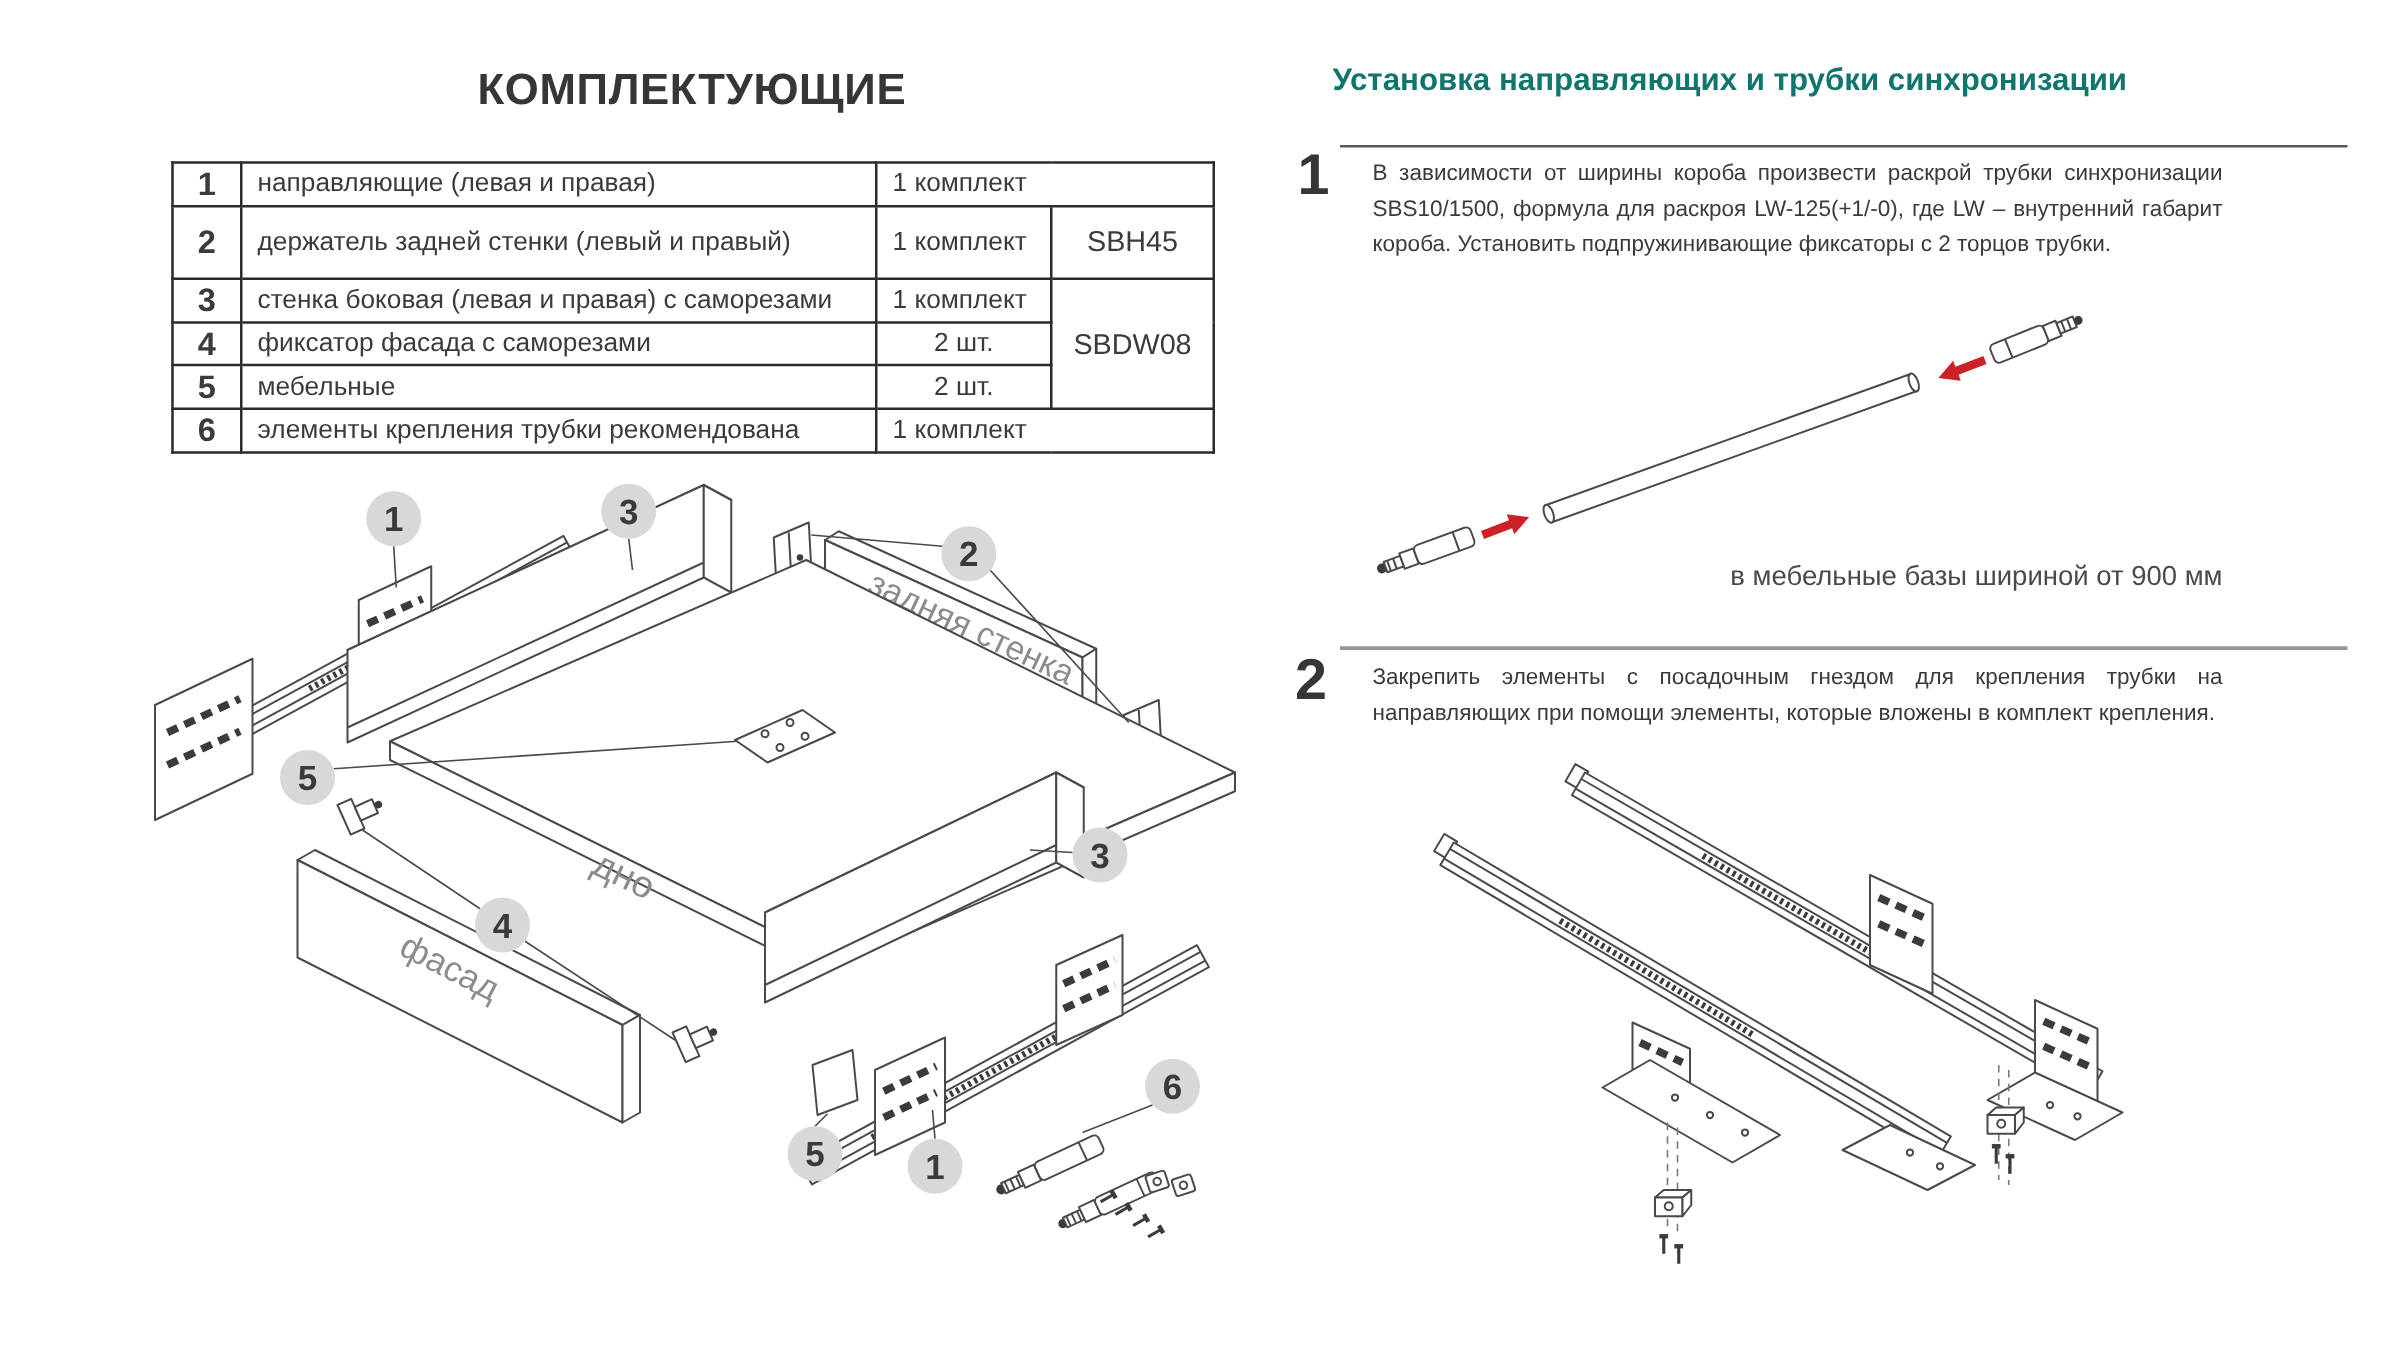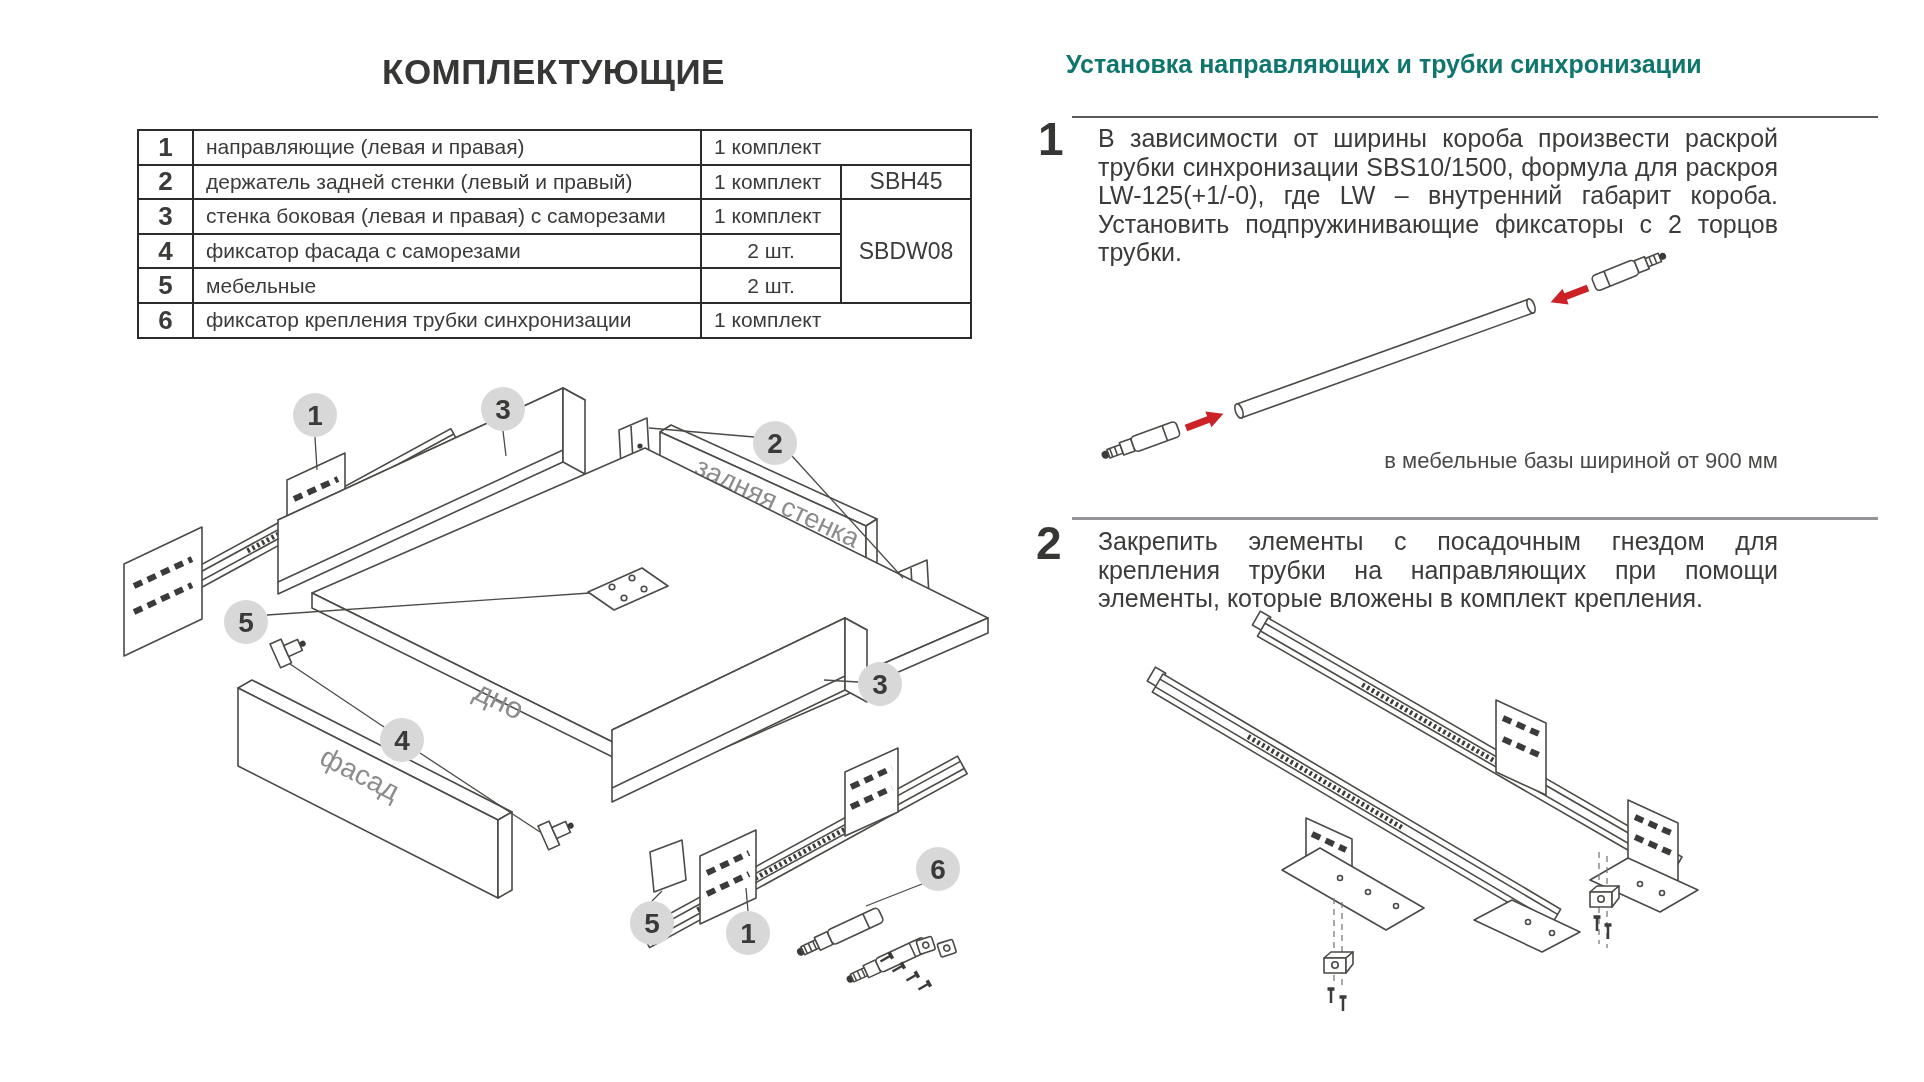--- a/index.html
+++ b/index.html
@@ -17,30 +17,30 @@
     position:absolute;left:137px;top:129px;border-collapse:collapse;
     table-layout:fixed;width:833px;
   }
   table.parts td{
     border:2px solid #2b2b29;height:32.6px;font-size:21px;color:#3b3b39;
     padding:0 0 0 12px;white-space:nowrap;overflow:hidden;
   }
   table.parts td.num{font-size:26px;font-weight:bold;text-align:center;padding:0;}
   table.parts td.qty{padding-left:12px;}
   table.parts td.qtyc{text-align:center;padding:0;}
-  table.parts td.model{text-align:center;padding:0;font-size:23px;}
+  table.parts td.model{text-align:center;padding:12px;font-size:23px;}
   
   .r-heading{
     left:1066px;top:50px;width:812px;font-size:25px;font-weight:bold;color:#0f766e;
   }
   .rule1{left:1072px;top:116px;width:806px;height:2px;background:#58595b;}
   .rule2{left:1072px;top:517px;width:806px;height:3px;background:#939598;}
   .step-num{font-size:46px;font-weight:bold;color:#363634;line-height:46px;}
   .step-text{
-    width:680px;font-size:25px;line-height:28.5px;color:#3b3b39;
+    width:680px;font-size:18px;line-height:28.5px;color:#3b3b39;
     text-align:justify;
   }
   .tube-note{
     left:1098px;top:446px;width:680px;text-align:right;
     font-size:22px;line-height:29px;color:#4a4a48;
   }
   
   svg.art{position:absolute;left:0;top:0;}
   .ln{stroke:#4a4a46;stroke-width:1.6;fill:none;}
   .face{fill:#ffffff;stroke:#4a4a46;stroke-width:1.6;stroke-linejoin:round;}
@@ -88,21 +88,21 @@
     <td>фиксатор фасада с саморезами</td>
     <td class="qtyc">2 шт.</td>
   </tr>
   <tr>
     <td class="num">5</td>
     <td>мебельные</td>
     <td class="qtyc">2 шт.</td>
   </tr>
   <tr>
     <td class="num">6</td>
-    <td>фиксатор крепления трубки синхронизации</td>
+    <td>элементы крепления трубки рекомендована</td>
     <td class="qty" colspan="2">1 комплект</td>
   </tr>
 </tbody>
   </table>
 
 <div class="abs r-heading">Установка направляющих и трубки синхронизации</div>
 <div class="abs rule1"></div>
 
 <div class="abs step-num" style="left:1038px;top:116px;">1</div>
 <div class="abs step-text" style="left:1098px;top:124px;">В зависимости от ширины короба произвести раскрой трубки синхронизации SBS10/1500, формула для раскроя LW-125(+1/-0), где LW – внутренний габарит короба. Установить подпружинивающие фиксаторы с 2 торцов трубки.</div>

